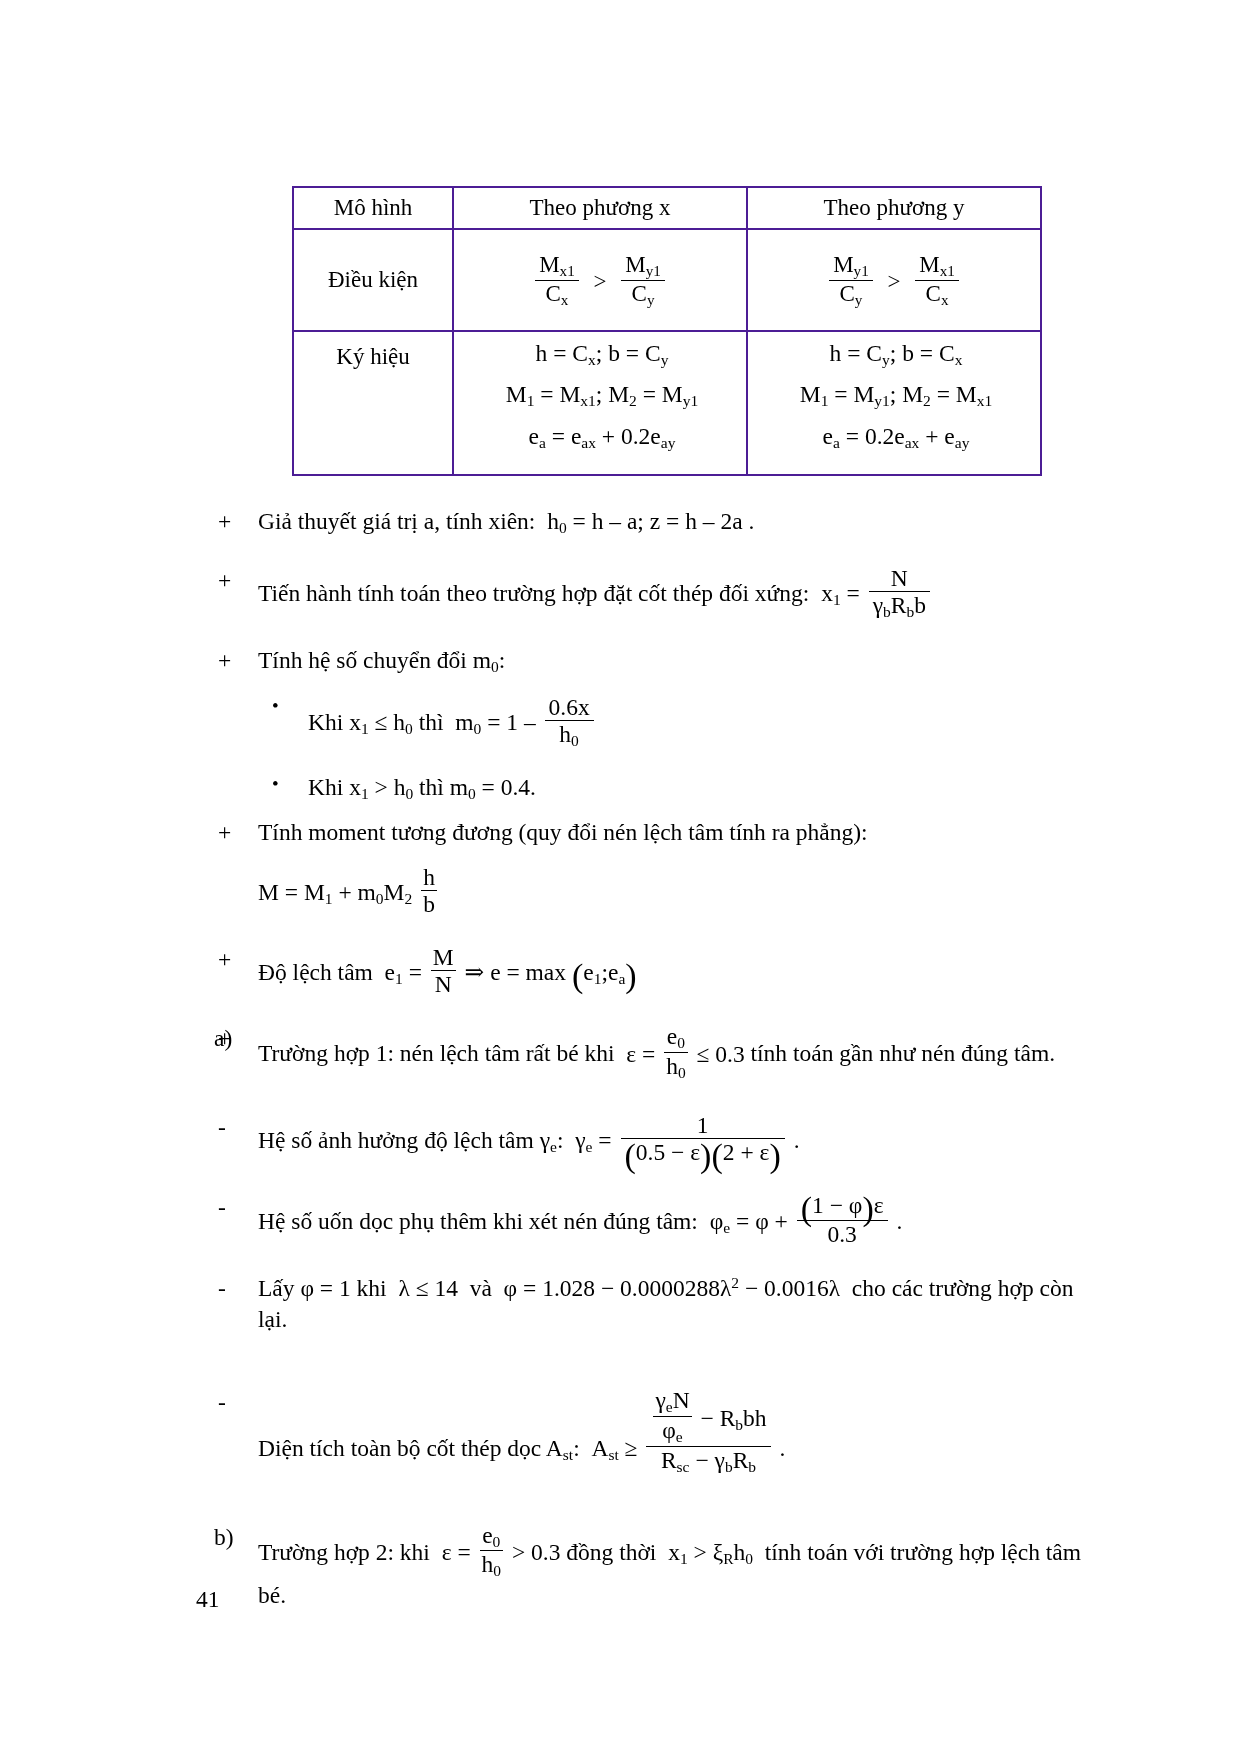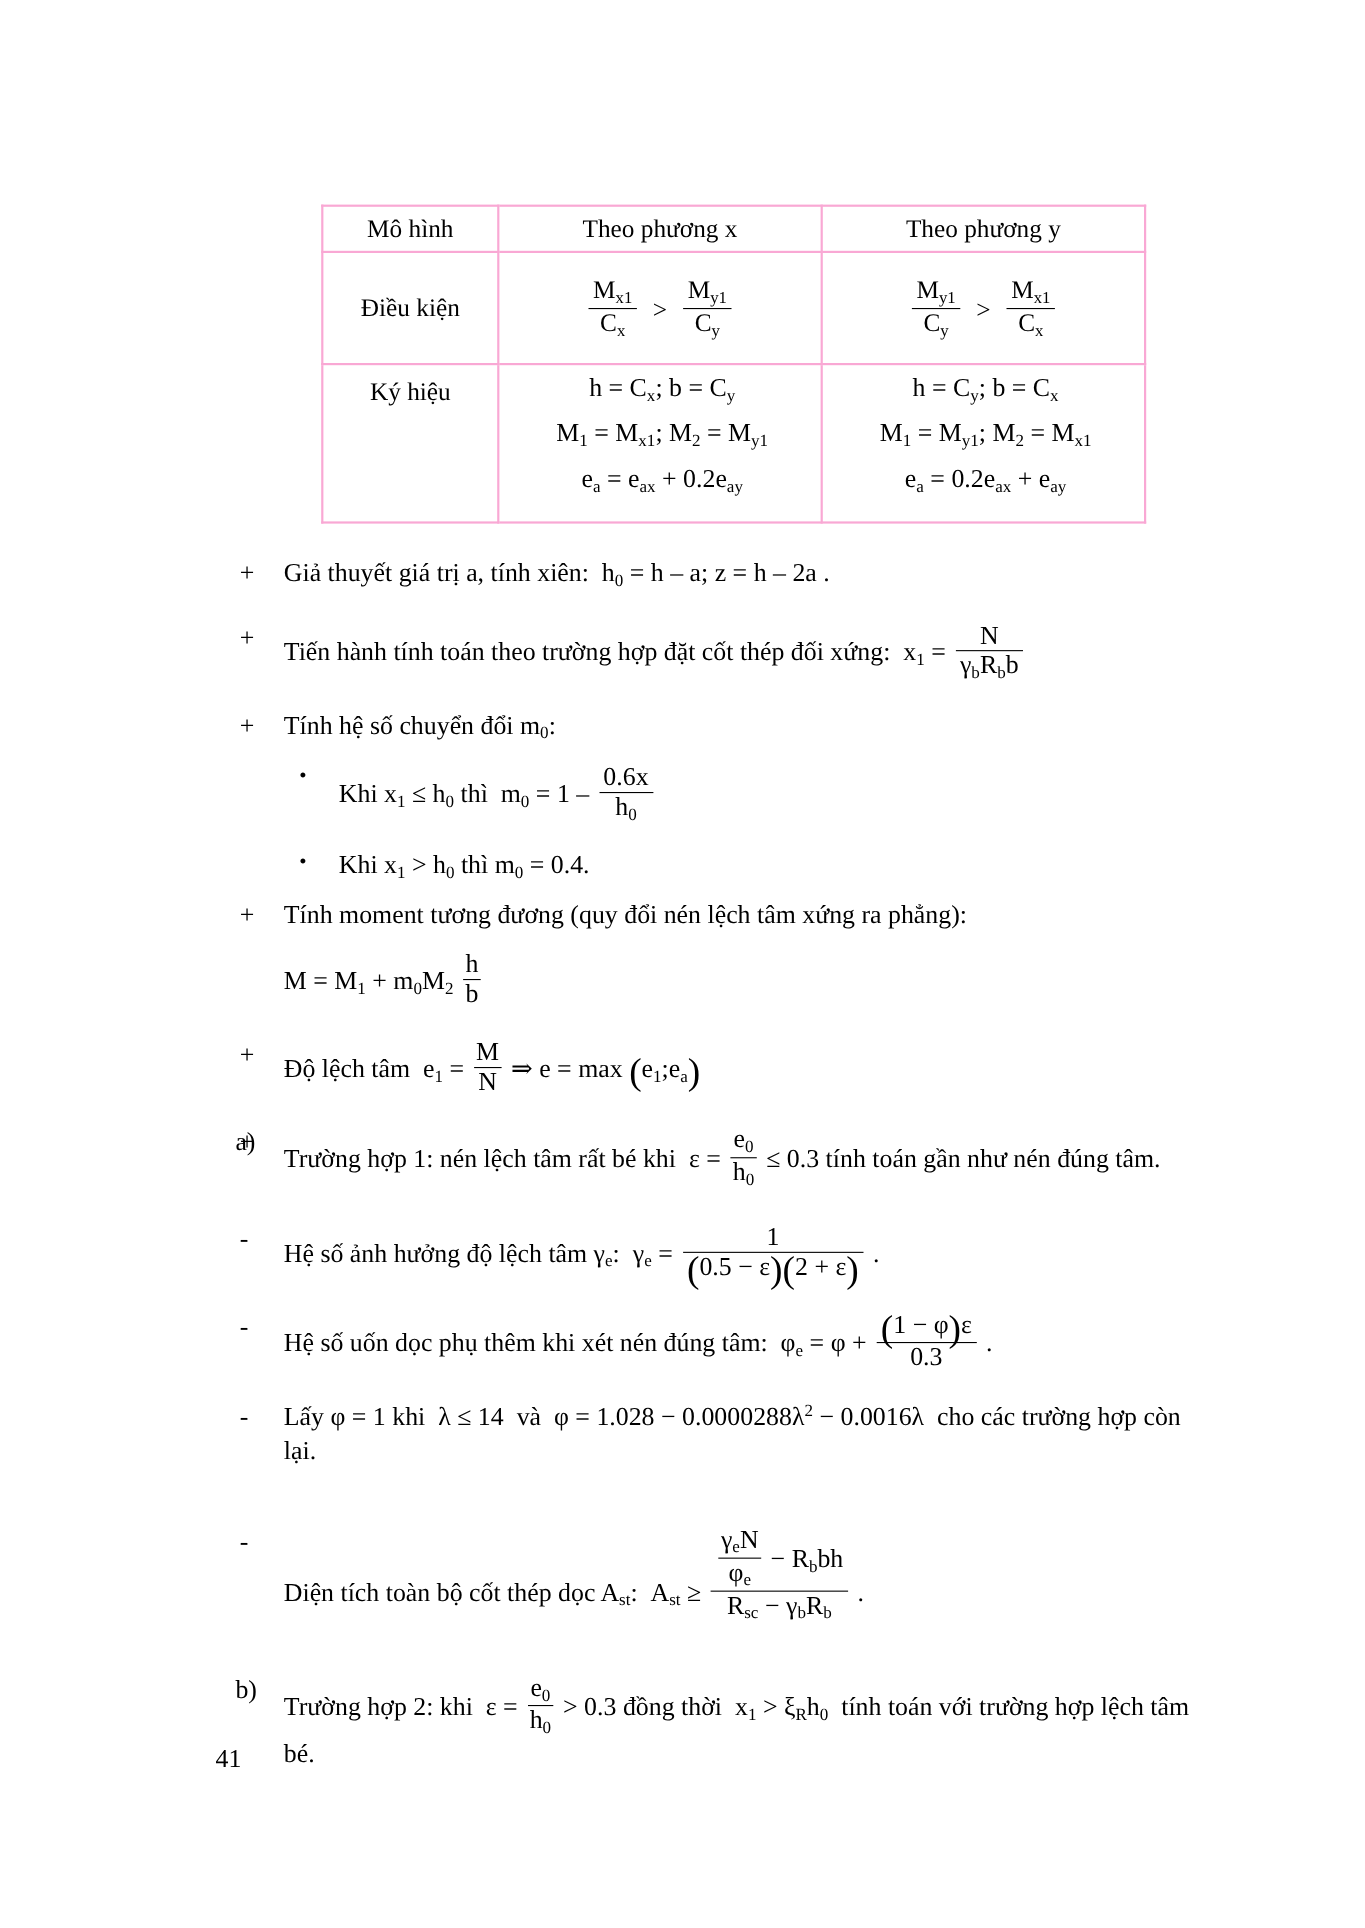--- a/index.html
+++ b/index.html
@@ -27,21 +27,21 @@
   }
 
   
   table.modeltable{
     border-collapse:collapse;
     margin:0 0 0 96px;
     width:706px;
     table-layout:fixed;
   }
   table.modeltable td{
-    border:2px solid #f9a8d4;
+    border:2px solid #4c1d95;
     text-align:center;
     vertical-align:middle;
     font-size:23px;
     padding:2px 6px;
   }
   td.c1{width:146px;}
   td.c2{width:280px;}
   td.c3{width:280px;}
   .hdrcell{height:36px;font-size:23.5px;}
   .condcell{height:96px;}
@@ -177,21 +177,21 @@
       </span>
     </div>
 
     <div class="bulletitem" style="margin-top:22px;">
       <span class="bdot">•</span>
       <span>Khi x<sub>1</sub> &gt; h<sub>0</sub> thì m<sub>0</sub> = 0.4.</span>
     </div>
 
     <div class="item justify" style="margin-top:12px;width:845px;">
       <span class="mark plus">+</span>
-      <span>Tính moment tương đương (quy đổi nén lệch tâm xứng ra phẳng):</span>
+      <span>Tính moment tương đương (quy đổi nén lệch tâm tính ra phẳng):</span>
     </div>
     <div style="padding-left:62px;margin-top:16px;font-size:23.5px;">
       M = M<sub>1</sub> + m<sub>0</sub>M<sub>2</sub>
       <span class="frac tight"><span class="num">h</span><span class="den">b</span></span>
     </div>
 
     <div class="item" style="margin-top:26px;">
       <span class="mark plus">+</span>
       <span>Độ lệch tâm</span>
       <span class="nowrapx">

